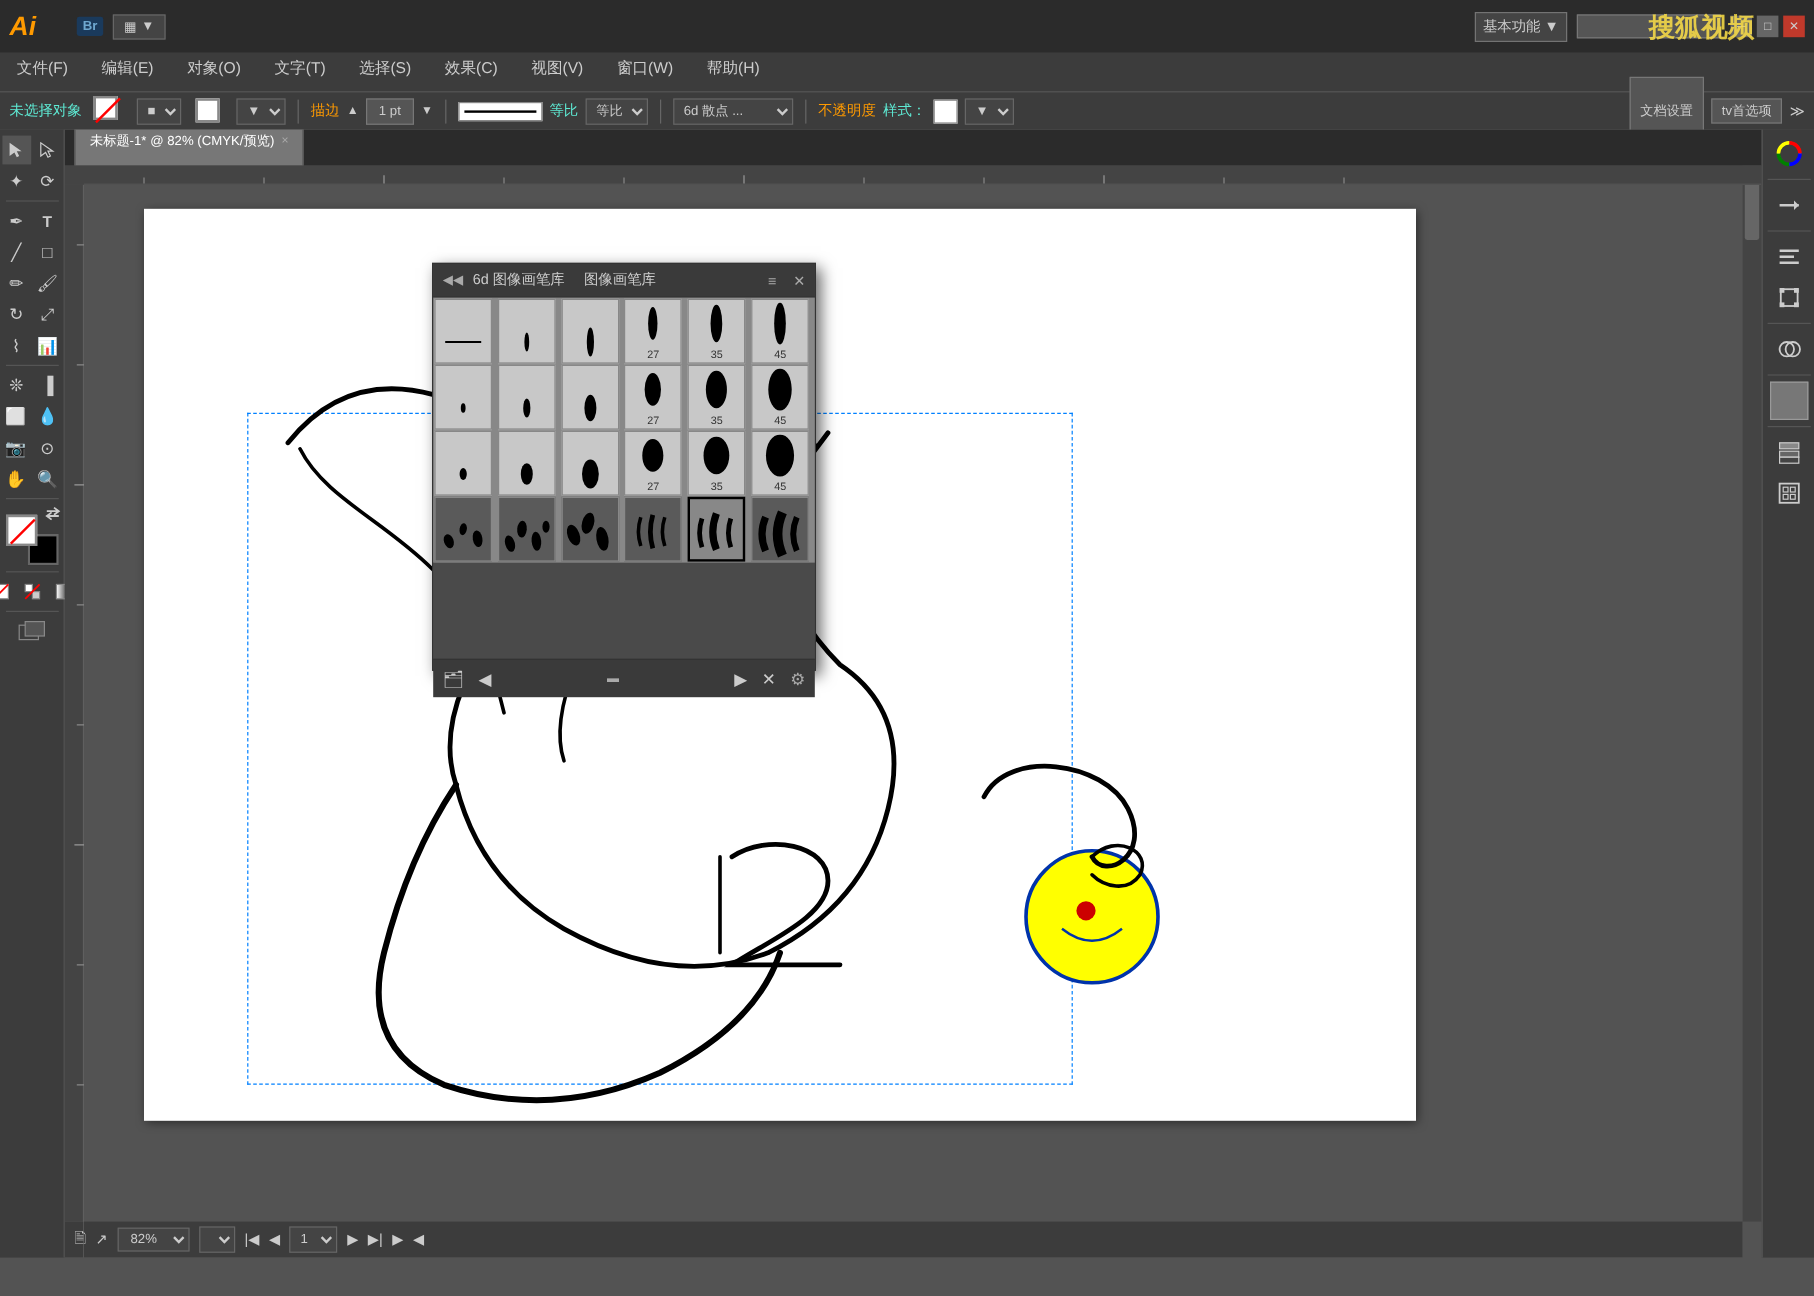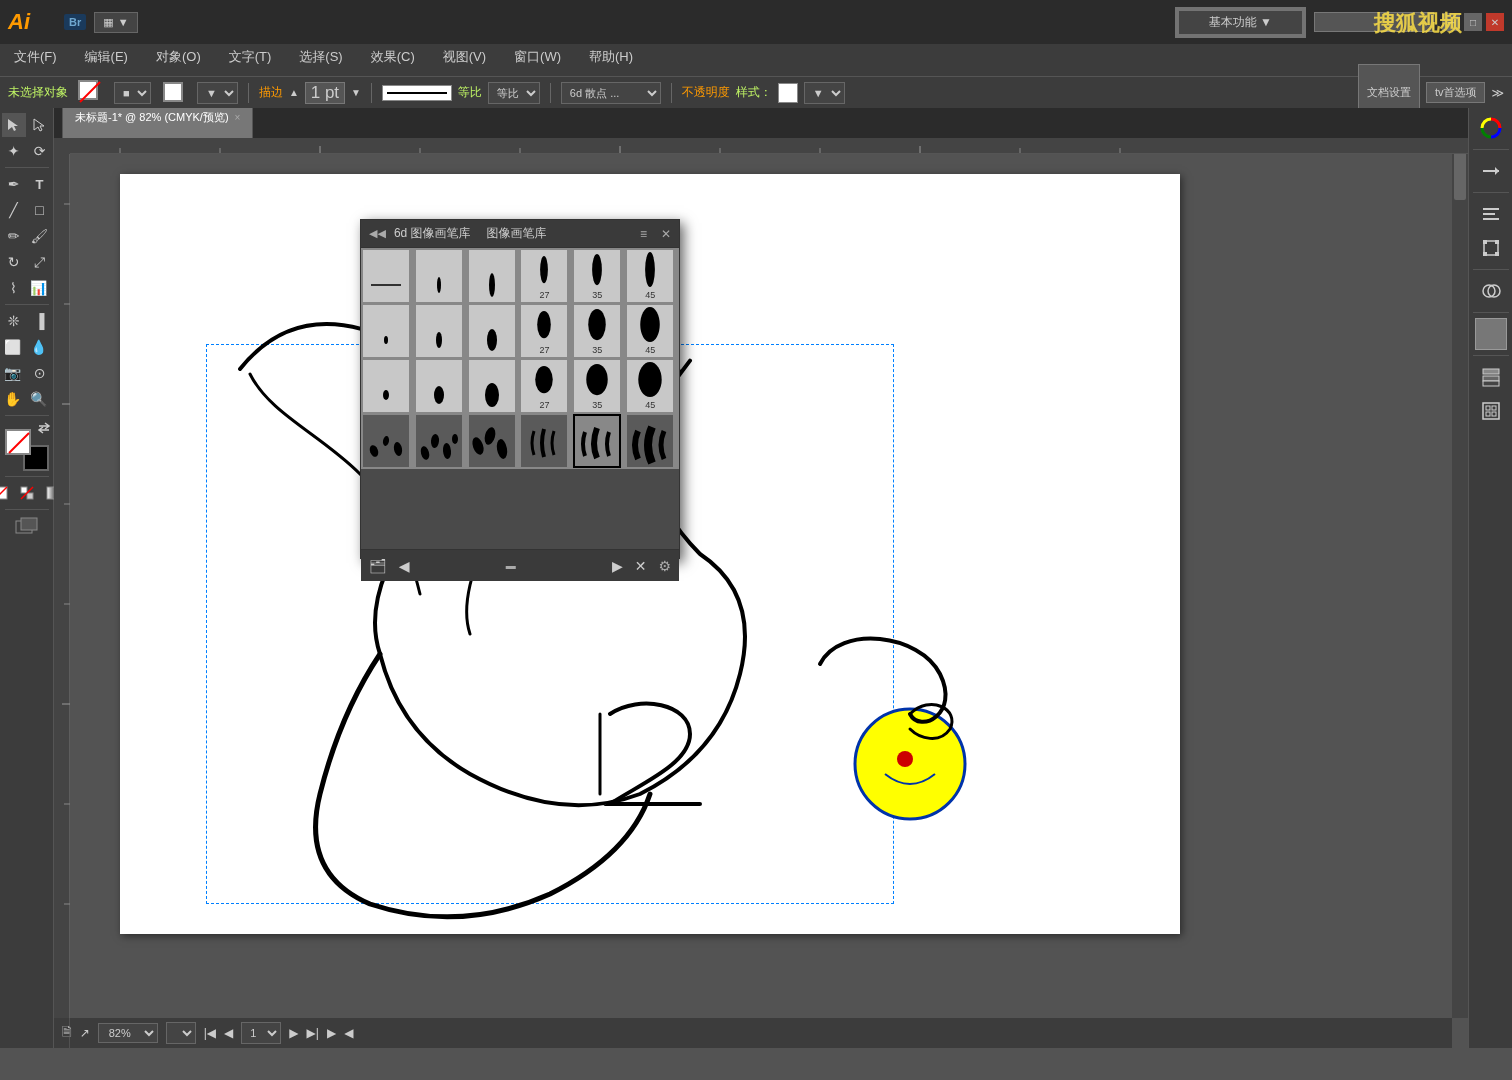--- a/index.html
+++ b/index.html
@@ -9,45 +9,45 @@
     #title-bar {
       width: 100%; height: 44px; background: #2b2b2b;
       display: flex; align-items: center; padding: 0 8px;
       justify-content: space-between;
     }
     #title-bar-left { display: flex; align-items: center; gap: 8px; }
     .ai-logo { font-size: 22px; font-weight: bold; color: #FF9A00; font-style: italic; width: 48px; }
     .br-logo { background: #1a3a5c; color: #6fa8d0; font-size: 11px; font-weight: bold; padding: 2px 5px; border-radius: 2px; }
     .layout-btn { background: #444; border: 1px solid #666; color: #ccc; padding: 3px 8px; font-size: 11px; cursor: pointer; display: flex; align-items: center; gap: 4px; }
     #title-bar-right { display: flex; align-items: center; gap: 8px; }
-    .workspace-btn { background: #444; border: 4px solid #737373; color: #ccc; padding: 3px 30px; font-size: 12px; cursor: pointer; }
+    .workspace-btn { background: #444; border: 1px solid #737373; color: #ccc; padding: 3px 6px; font-size: 12px; cursor: pointer; }
     .search-box { background: #555; border: 1px solid #777; color: #ccc; padding: 3px 8px; width: 120px; font-size: 11px; }
     .win-controls { display: flex; gap: 4px; }
     .win-btn { width: 18px; height: 18px; background: #666; border: none; color: #ccc; font-size: 10px; cursor: pointer; display: flex; align-items: center; justify-content: center; }
     .win-btn.close { background: #c0392b; }
 
     
     #watermark { position: absolute; top: 28px; right: 20px; color: #cc0000; font-size: 22px; font-weight: bold; z-index: 5; opacity: 0.85; }
 
     
     #menu-bar {
       width: 100%; height: 32px; background: #3c3c3c;
       display: flex; padding: 0 8px; gap: 16px;
     }
     .menu-item { color: #ccc; font-size: 13px; cursor: pointer; padding: 4px 6px; }
 
     
     #options-bar {
       width: 100%; height: 32px; background: #3c3c3c; border-top: 1px solid #555;
       display: flex; align-items: center; padding: 0 8px; gap: 6px;
     }
-    .options-label { color: #bef264; font-size: 12px; }
+    .options-label { color: #5eead4; font-size: 12px; }
     .options-label.orange { color: #FF9A00; }
     .options-select { background: #444; border: 1px solid #666; color: #ccc; font-size: 11px; padding: 2px 4px; height: 22px; }
-    .options-input { background: #555; border: 1px solid #777; color: #ccc; font-size: 17px; width: 40px; height: 22px; text-align: center; }
+    .options-input { background: #555; border: 1px solid #777; color: #ccc; font-size: 11px; width: 40px; height: 22px; text-align: center; }
     .options-sep { width: 1px; height: 20px; background: #666; margin: 0 4px; }
     .stroke-preview { width: 70px; height: 16px; background: white; border: 1px solid #888; display: flex; align-items: center; padding: 0 4px; }
     .stroke-line { height: 2px; background: black; width: 100%; }
     .doc-setup-btn { background: #555; border: 1px solid #777; color: #ccc; padding: 20px 8px; font-size: 11px; cursor: pointer; margin-left: auto; }
     .first-view-btn { background: #555; border: 1px solid #777; color: #ccc; padding: 2px 8px; font-size: 11px; cursor: pointer; }
 
     
     #main-area { display: flex; width: 100%; height: calc(1080px - 44px - 32px - 32px - 32px); }
 
     

